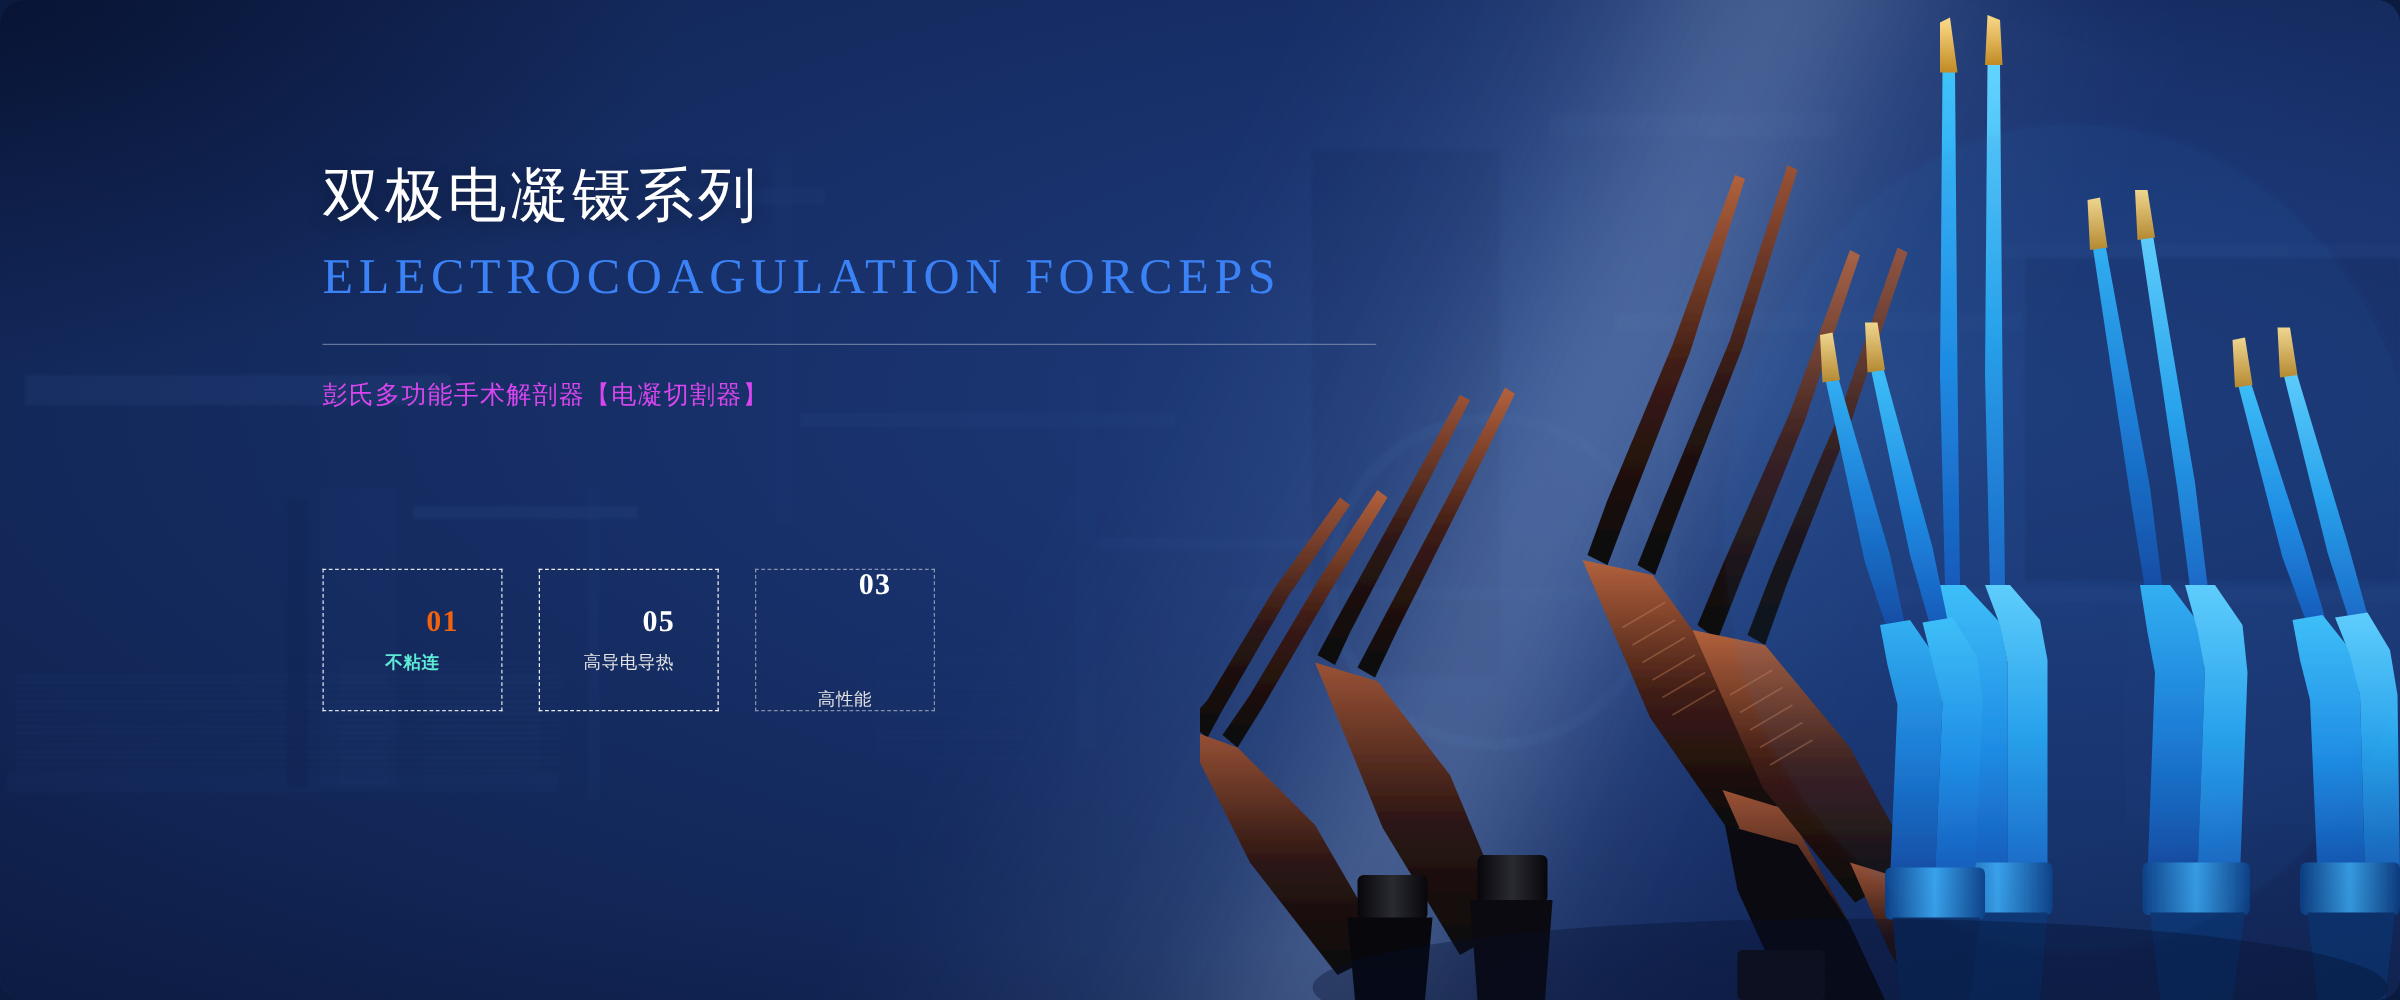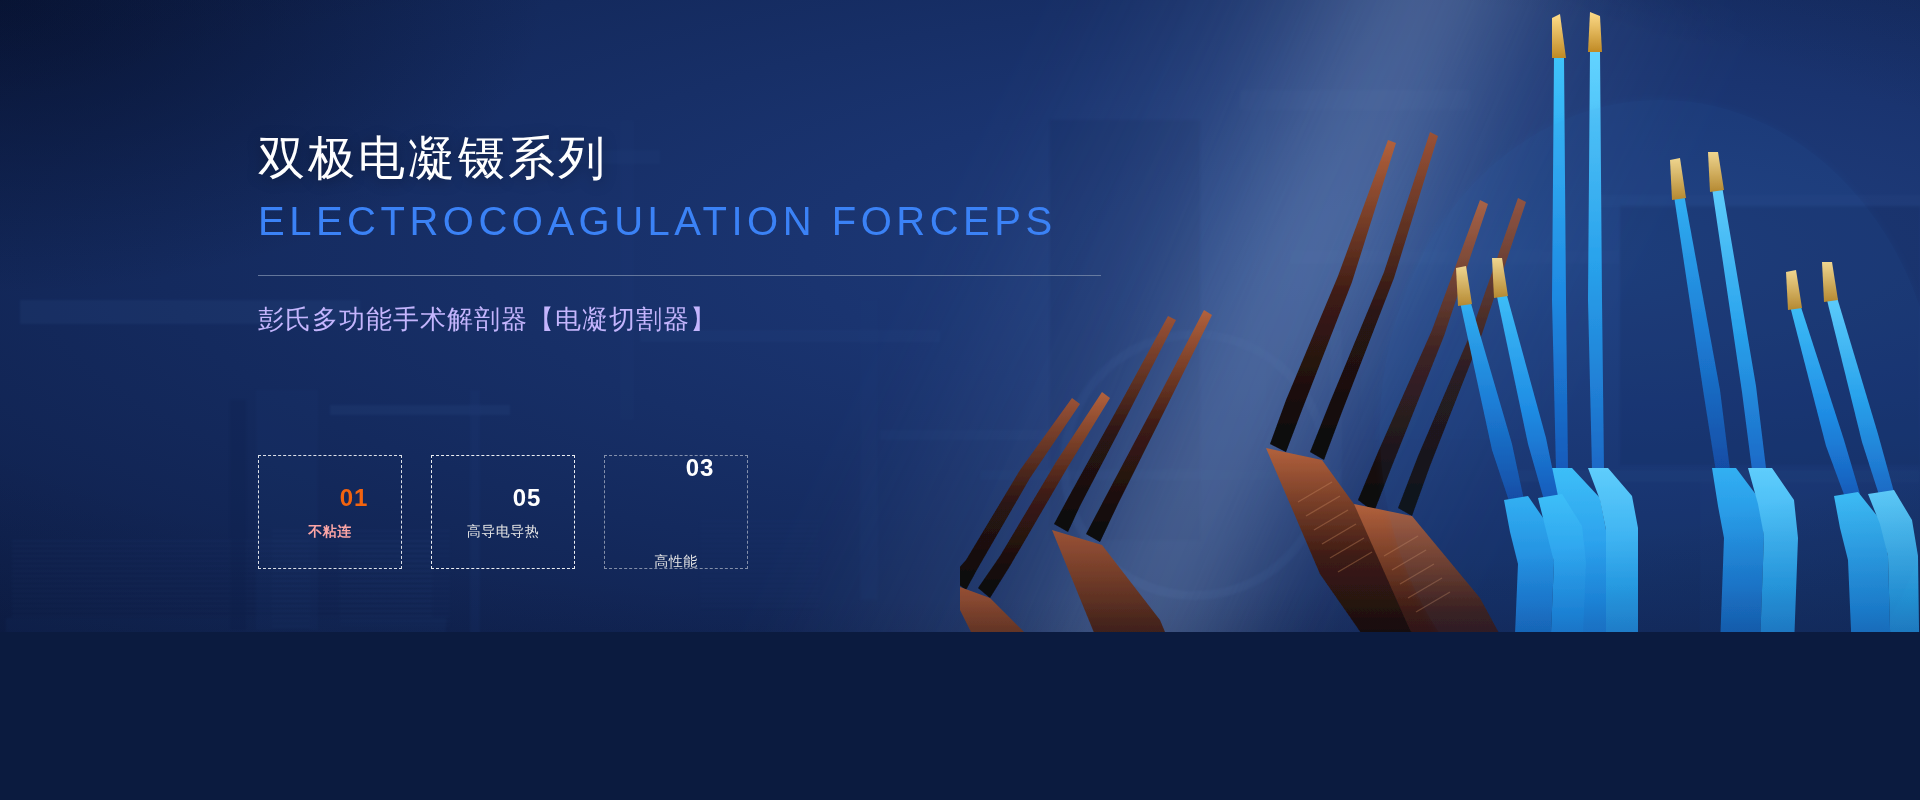--- a/index.html
+++ b/index.html
@@ -1,23 +1,24 @@
 <!DOCTYPE html>
 <html><head>
 <meta charset="utf-8">
 <title>Electrocoagulation Forceps Banner</title>
 <style>
   html,body{margin:0;padding:0;background:#0b1b3f;}
   *{box-sizing:border-box;}
   .stage{
     position:relative;
-    width:1920px;height:632px;
+    width:1920px;height:800px;
     overflow:hidden;
-    font-family:Liberation Sans, sans-serif;
+    font-family:Liberation Serif, serif;
     background:#132c63;
+    border-radius:19px;
   }
 
   
   .bg-base{
     position:absolute;inset:0;
     background:
       radial-gradient(120% 95% at 78% 40%, #21407f 0%, #1a3470 30%, #142a5e 58%, #10224f 80%, #0c1b42 100%),
       linear-gradient(180deg,#0f2252 0%,#16306b 45%,#122a60 100%);
   }
   
@@ -84,22 +85,22 @@
     white-space:nowrap;
   }
   .rule{
     margin-top:32px;
     width:843px;height:1px;
     background:#7d8fae;
     opacity:.75;
   }
   .subtitle{
     margin-top:26px;
-    font-size:26px;letter-spacing:1px;
-    color:#c4b5fd;font-weight:500;
+    font-size:20px;letter-spacing:1px;
+    color:#d946ef;font-weight:500;
     white-space:nowrap;
   }
 
   
   .features{
     position:absolute;left:258px;top:455px;
     display:flex;
   }
   .fbox{
     width:144px;height:114px;
@@ -115,21 +116,21 @@
   .fnum{
     font-size:24px;font-weight:700;letter-spacing:1px;
     color:#ffffff;line-height:1;margin-left:48px;
   }
   .flabel{
     margin-top:14px;
     font-size:14px;letter-spacing:.5px;
     color:#e5e5e5;line-height:1;
   }
   .fbox.active .fnum{color:#f2630f;}
-  .fbox.active .flabel{color:#fca5a5;font-weight:700;}
+  .fbox.active .flabel{color:#5eead4;font-weight:700;}
 </style>
 </head>
 <body>
 
 <div class="stage">
 
   <div class="bg-base"></div>
 
   <div class="bg-room">
     <div class="rm light" style="left:20px;top:300px;width:340px;height:24px;"></div>

